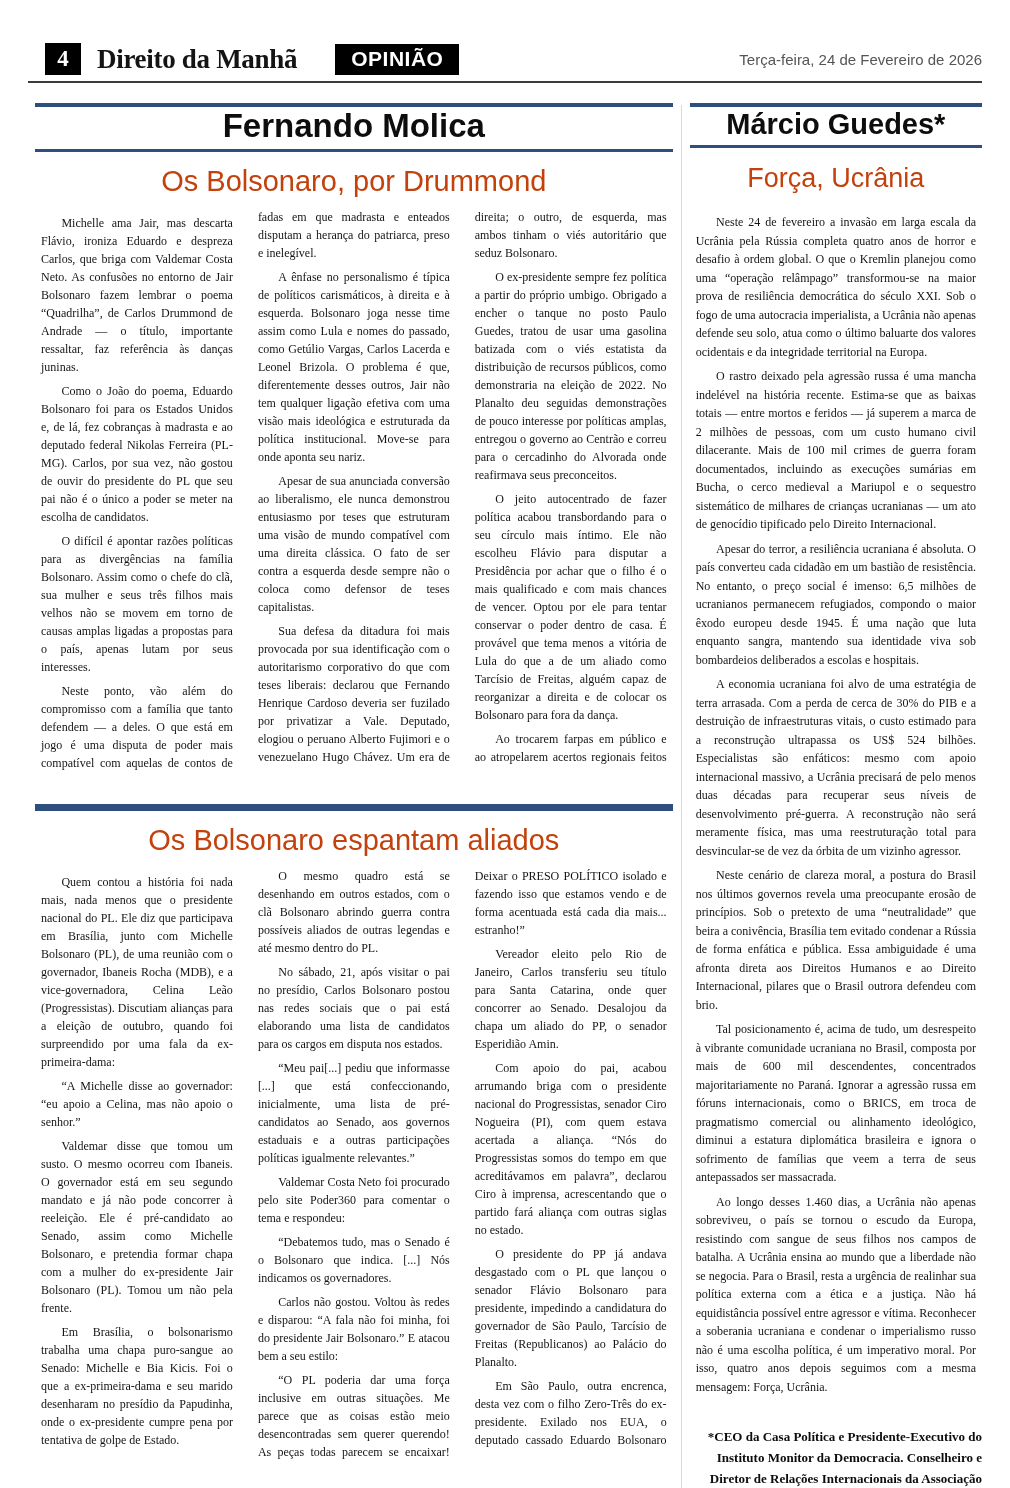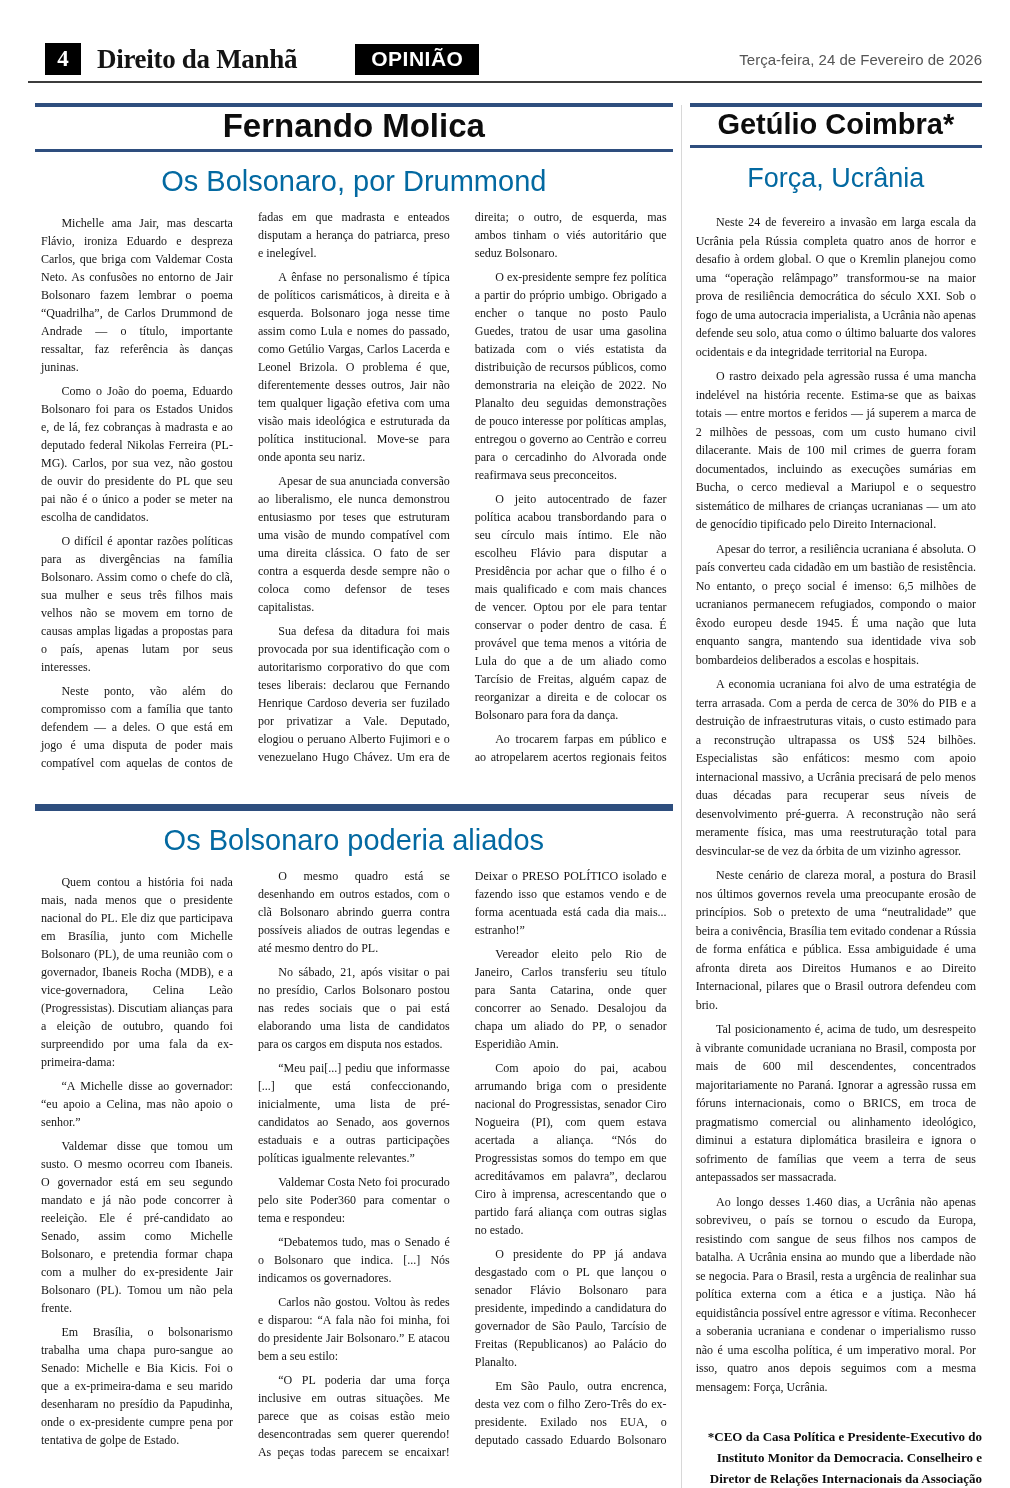--- a/index.html
+++ b/index.html
@@ -17,21 +17,21 @@
   .pagenum-box {
     background:#000; color:#fff; width:36px; height:32px;
     display:flex; align-items:center; justify-content:center;
     font-family:"Liberation Serif", serif; font-weight:bold; font-size:23px;
   }
   .masthead {
     font-family:"Liberation Serif", serif; font-weight:bold; font-size:27px;
     letter-spacing:-0.3px; margin-left:16px; white-space:nowrap;
   }
   .section-box {
-    background:#000; color:#fff; margin-left:58px;
+    background:#000; color:#fff; margin-left:38px;
     font-family:"Liberation Sans", sans-serif; font-weight:bold; font-size:21px;
     letter-spacing:0.5px; padding:3px 16px 4px;
   }
   .edition-date {
     font-family:"Liberation Sans", sans-serif; font-size:15px; color:#555;
     white-space:nowrap;
   }
   .header-rule { margin:5px 28px 0 28px; border-top:2px solid #3c3c3c; }
 
   
@@ -45,21 +45,21 @@
   .rule-bottom { border-top:3px solid #2e4e7e; }
   .author {
     margin:0 0 4px; text-align:center;
     font-family:"Liberation Sans", sans-serif; font-weight:bold;
     font-size:33px; line-height:38px; color:#0d0d0d;
   }
   .right-zone .author { font-size:29px; line-height:34px; }
   .headline {
     margin:13px 0 10px; text-align:center;
     font-family:"Liberation Sans", sans-serif; font-weight:normal;
-    font-size:29px; line-height:33px; color:#0369a1;
+    font-size:29px; line-height:33px; color:#c2410c;
   }
   .right-zone .headline { font-size:27px; margin:14px 0 12px; }
 
   
   .body {
     font-size:12px; line-height:18px; text-align:justify;
     hyphens:auto; -webkit-hyphens:auto; overflow:hidden;
   }
   .body p { margin:6px; text-indent:1.7em; }
   .cols3 { column-count:3; column-gap:13px; }
@@ -108,21 +108,21 @@
             <p>Sua defesa da ditadura foi mais provocada por sua identificação com o autoritarismo corporativo do que com teses liberais: declarou que Fernando Henrique Cardoso deveria ser fuzilado por privatizar a Vale. Deputado, elogiou o peruano Alberto Fujimori e o venezuelano Hugo Chávez. Um era de direita; o outro, de esquerda, mas ambos tinham o viés autoritário que seduz Bolsonaro.</p>
             <p>O ex-presidente sempre fez política a partir do próprio umbigo. Obrigado a encher o tanque no posto Paulo Guedes, tratou de usar uma gasolina batizada com o viés estatista da distribuição de recursos públicos, como demonstraria na eleição de 2022. No Planalto deu seguidas demonstrações de pouco interesse por políticas amplas, entregou o governo ao Centrão e correu para o cercadinho do Alvorada onde reafirmava seus preconceitos.</p>
             <p>O jeito autocentrado de fazer política acabou transbordando para o seu círculo mais íntimo. Ele não escolheu Flávio para disputar a Presidência por achar que o filho é o mais qualificado e com mais chances de vencer. Optou por ele para tentar conservar o poder dentro de casa. É provável que tema menos a vitória de Lula do que a de um aliado como Tarcísio de Freitas, alguém capaz de reorganizar a direita e de colocar os Bolsonaro para fora da dança.</p>
             <p>Ao trocarem farpas em público e ao atropelarem acertos regionais feitos por aliados, Michelle e seus enteados apenas reproduzem o que aprenderam com o marido e pai. Como a Lili do poema, Jair só ama muito a si mesmo; nenhum de seus filhos quer morrer como Raimundo ou Joaquim; e Michelle descarta o exemplo de Maria, deixa claro que não ficará para titia. V. Costa Neto que se vire para coreografar esses bailarinos.</p>
           </div>
       </article>
 
       <article class="tales-section">
         <div class="rule-top"></div>
         <div class="rule-bottom"></div>
-        <h1 class="headline">Os Bolsonaro poderia aliados</h1>
+        <h1 class="headline">Os Bolsonaro espantam aliados</h1>
         <div class="body cols3 tales-body" lang="pt">
             <p>Quem contou a história foi nada mais, nada menos que o presidente nacional do PL. Ele diz que participava em Brasília, junto com Michelle Bolsonaro (PL), de uma reunião com o governador, Ibaneis Rocha (MDB), e a vice-governadora, Celina Leão (Progressistas). Discutiam alianças para a eleição de outubro, quando foi surpreendido por uma fala da ex-primeira-dama:</p>
             <p>“A Michelle disse ao governador: “eu apoio a Celina, mas não apoio o senhor.”</p>
             <p>Valdemar disse que tomou um susto. O mesmo ocorreu com Ibaneis. O governador está em seu segundo mandato e já não pode concorrer à reeleição. Ele é pré-candidato ao Senado, assim como Michelle Bolsonaro, e pretendia formar chapa com a mulher do ex-presidente Jair Bolsonaro (PL). Tomou um não pela frente.</p>
             <p>Em Brasília, o bolsonarismo trabalha uma chapa puro-sangue ao Senado: Michelle e Bia Kicis. Foi o que a ex-primeira-dama e seu marido desenharam no presídio da Papudinha, onde o ex-presidente cumpre pena por tentativa de golpe de Estado.</p>
             <p>O mesmo quadro está se desenhando em outros estados, com o clã Bolsonaro abrindo guerra contra possíveis aliados de outras legendas e até mesmo dentro do PL.</p>
             <p>No sábado, 21, após visitar o pai no presídio, Carlos Bolsonaro postou nas redes sociais que o pai está elaborando uma lista de candidatos para os cargos em disputa nos estados.</p>
             <p>“Meu pai[...] pediu que informasse [...] que está confeccionando, inicialmente, uma lista de pré-candidatos ao Senado, aos governos estaduais e a outras participações políticas igualmente relevantes.”</p>
             <p>Valdemar Costa Neto foi procurado pelo site Poder360 para comentar o tema e respondeu:</p>
             <p>“Debatemos tudo, mas o Senado é o Bolsonaro que indica. [...] Nós indicamos os governadores.</p>
@@ -136,21 +136,21 @@
           </div>
       </article>
 
     </section>
 
     <div class="v-divider"></div>
 
     <aside class="right-zone">
       <article>
         <div class="rule-top"></div>
-        <h2 class="author">Getúlio Coimbra*</h2>
+        <h2 class="author">Márcio Guedes*</h2>
         <div class="rule-bottom"></div>
         <h1 class="headline">Força, Ucrânia</h1>
         <div class="body coimbra-body" lang="pt">
             <p>Neste 24 de fevereiro a invasão em larga escala da Ucrânia pela Rússia completa quatro anos de horror e desafio à ordem global. O que o Kremlin planejou como uma “operação relâmpago” transformou-se na maior prova de resiliência democrática do século XXI. Sob o fogo de uma autocracia imperialista, a Ucrânia não apenas defende seu solo, atua como o último baluarte dos valores ocidentais e da integridade territorial na Europa.</p>
             <p>O rastro deixado pela agressão russa é uma mancha indelével na história recente. Estima-se que as baixas totais — entre mortos e feridos — já superem a marca de 2 milhões de pessoas, com um custo humano civil dilacerante. Mais de 100 mil crimes de guerra foram documentados, incluindo as execuções sumárias em Bucha, o cerco medieval a Mariupol e o sequestro sistemático de milhares de crianças ucranianas — um ato de genocídio tipificado pelo Direito Internacional.</p>
             <p>Apesar do terror, a resiliência ucraniana é absoluta. O país converteu cada cidadão em um bastião de resistência. No entanto, o preço social é imenso: 6,5 milhões de ucranianos permanecem refugiados, compondo o maior êxodo europeu desde 1945. É uma nação que luta enquanto sangra, mantendo sua identidade viva sob bombardeios deliberados a escolas e hospitais.</p>
             <p>A economia ucraniana foi alvo de uma estratégia de terra arrasada. Com a perda de cerca de 30% do PIB e a destruição de infraestruturas vitais, o custo estimado para a reconstrução ultrapassa os US$ 524 bilhões. Especialistas são enfáticos: mesmo com apoio internacional massivo, a Ucrânia precisará de pelo menos duas décadas para recuperar seus níveis de desenvolvimento pré-guerra. A reconstrução não será meramente física, mas uma reestruturação total para desvincular-se de vez da órbita de um vizinho agressor.</p>
             <p>Neste cenário de clareza moral, a postura do Brasil nos últimos governos revela uma preocupante erosão de princípios. Sob o pretexto de uma “neutralidade” que beira a conivência, Brasília tem evitado condenar a Rússia de forma enfática e pública. Essa ambiguidade é uma afronta direta aos Direitos Humanos e ao Direito Internacional, pilares que o Brasil outrora defendeu com brio.</p>
             <p>Tal posicionamento é, acima de tudo, um desrespeito à vibrante comunidade ucraniana no Brasil, composta por mais de 600 mil descendentes, concentrados majoritariamente no Paraná. Ignorar a agressão russa em fóruns internacionais, como o BRICS, em troca de pragmatismo comercial ou alinhamento ideológico, diminui a estatura diplomática brasileira e ignora o sofrimento de famílias que veem a terra de seus antepassados ser massacrada.</p>
             <p>Ao longo desses 1.460 dias, a Ucrânia não apenas sobreviveu, o país se tornou o escudo da Europa, resistindo com sangue de seus filhos nos campos de batalha. A Ucrânia ensina ao mundo que a liberdade não se negocia. Para o Brasil, resta a urgência de realinhar sua política externa com a ética e a justiça. Não há equidistância possível entre agressor e vítima. Reconhecer a soberania ucraniana e condenar o imperialismo russo não é uma escolha política, é um imperativo moral. Por isso, quatro anos depois seguimos com a mesma mensagem: Força, Ucrânia.</p>

